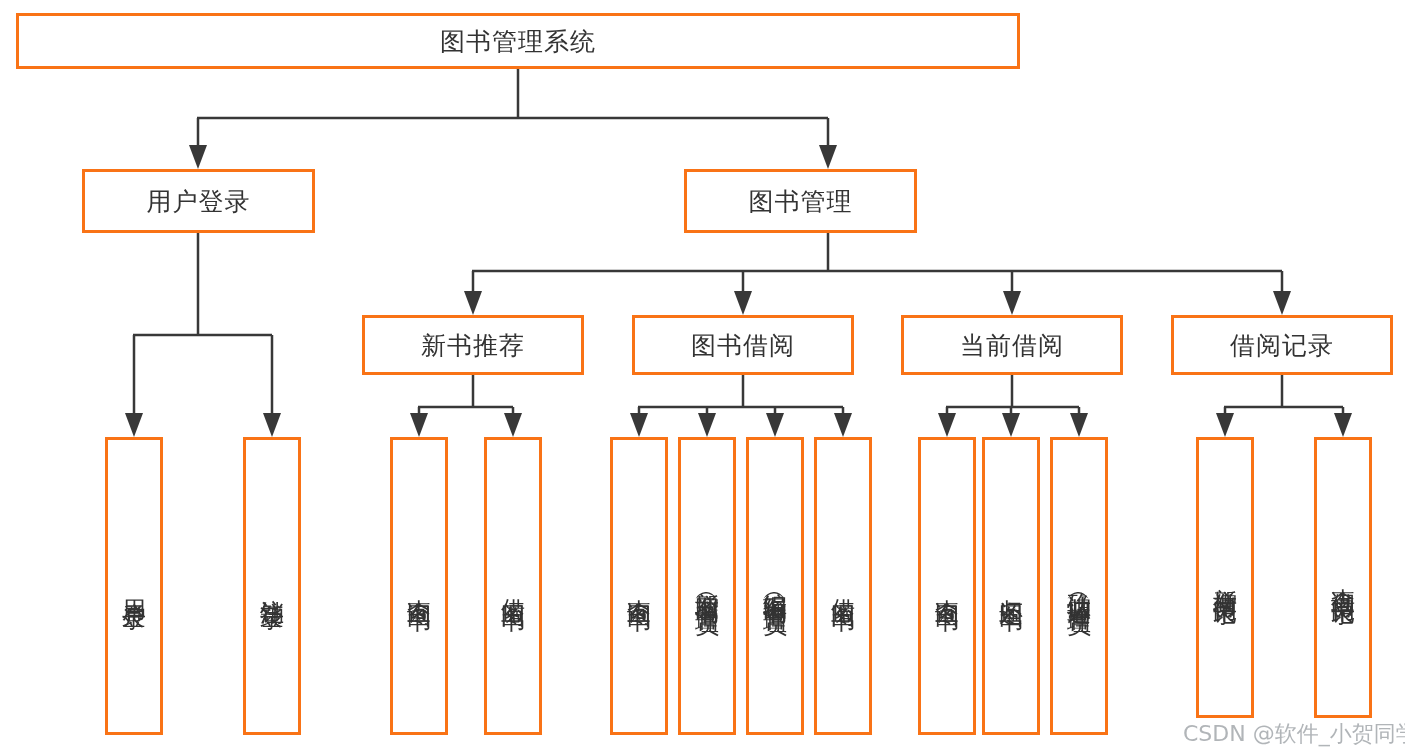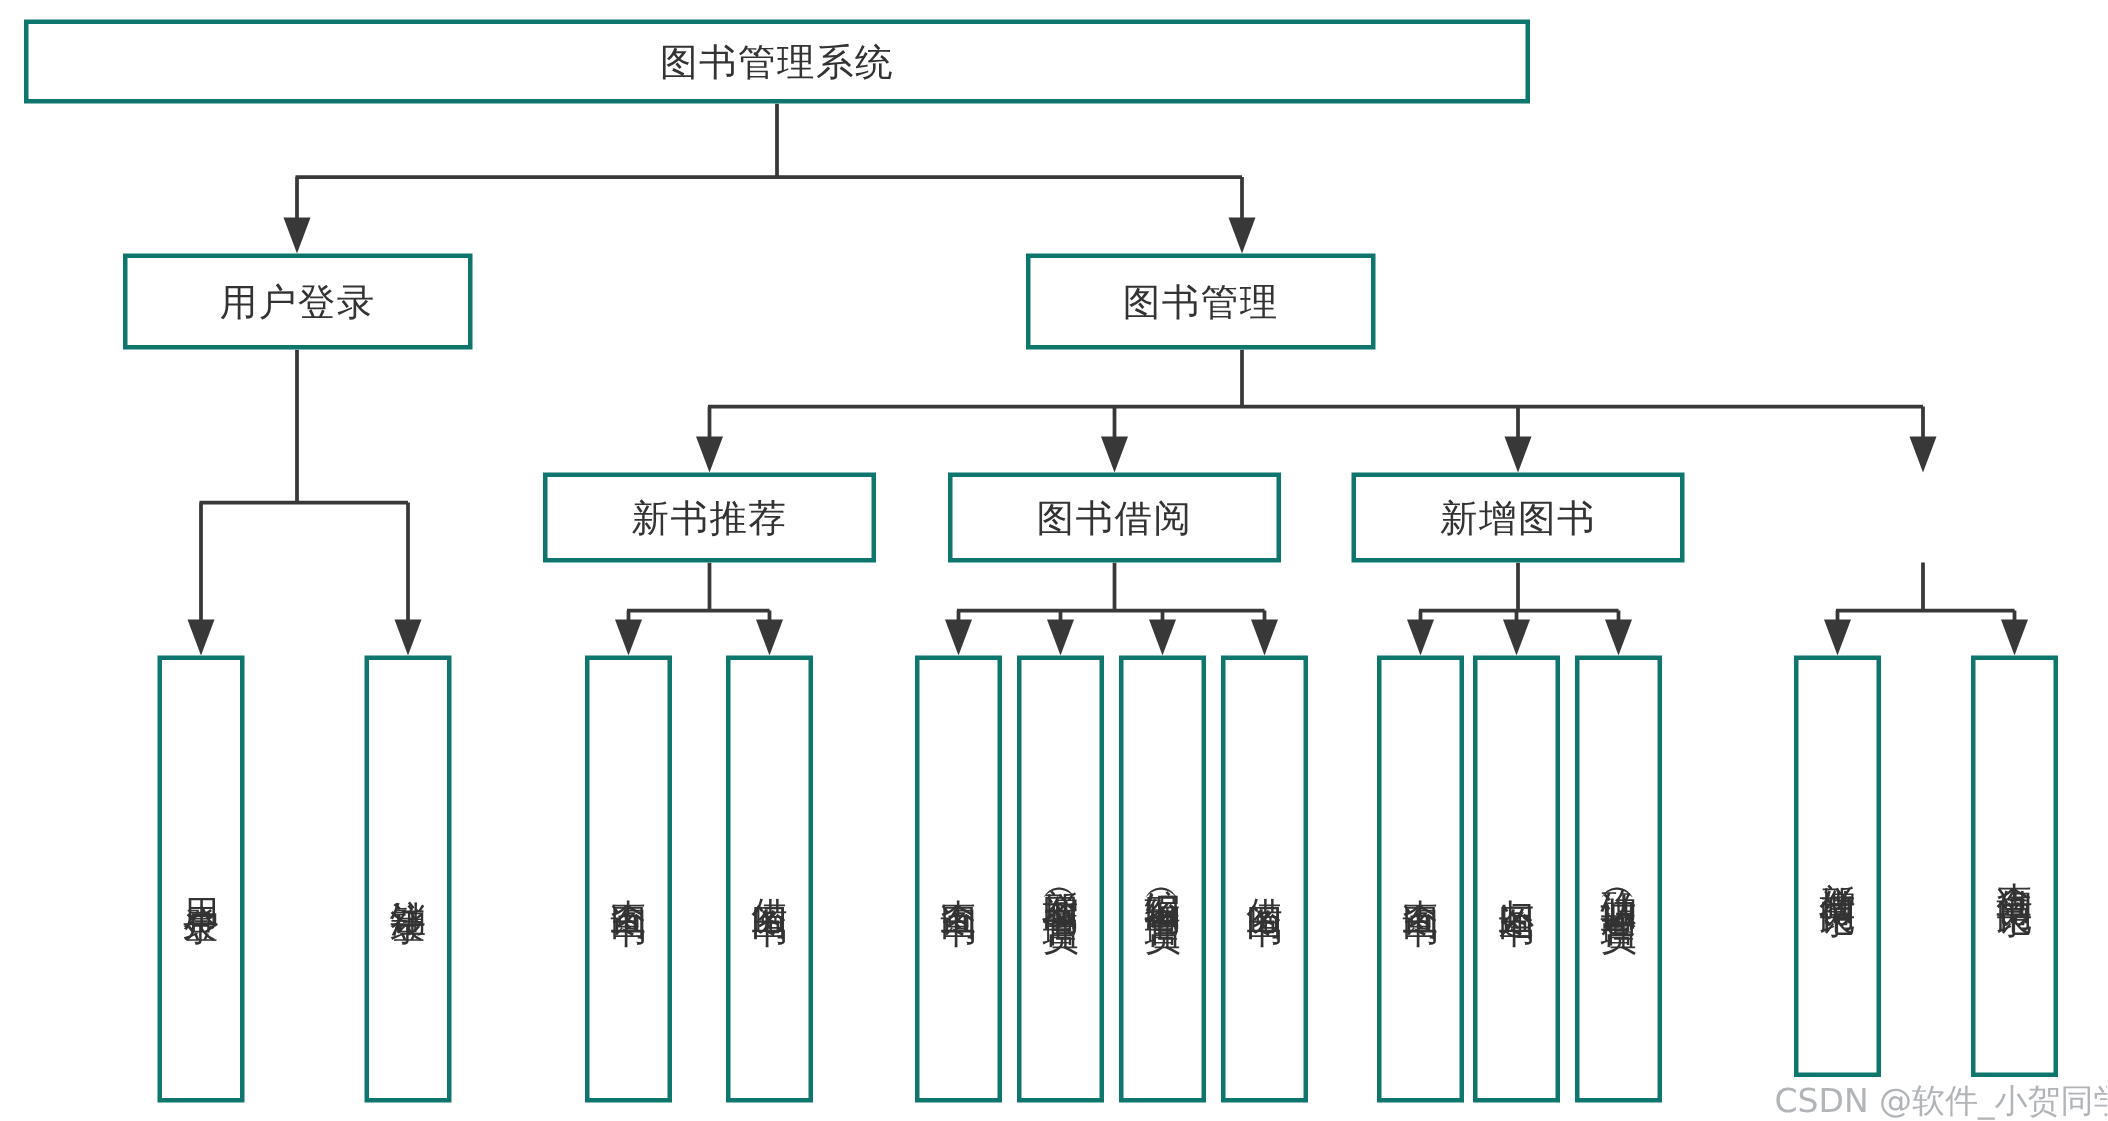--- a/index.html
+++ b/index.html
@@ -19,21 +19,21 @@
     position: absolute;
     left: 0;
     top: 0;
     width: 1405px;
     height: 747px;
   }
   .box {
     position: absolute;
     box-sizing: border-box;
     background: #ffffff;
-    border: 3px solid #0f766e;
+    border: 3px solid #f97316;
     color: #333333;
     display: flex;
     align-items: center;
     justify-content: center;
     text-align: center;
   }
   .box.h {
     font-size: 25px;
     letter-spacing: 1px;
     line-height: 1;
@@ -95,21 +95,22 @@
     </g>
   </svg>
 
   <div class="box h" style="left:16px; top:13px; width:1004px; height:56px">图书管理系统</div>
 
   <div class="box h" style="left:82px; top:169px; width:233px; height:64px">用户登录</div>
   <div class="box h" style="left:684px; top:169px; width:233px; height:64px">图书管理</div>
 
   <div class="box h" style="left:632px; top:315px; width:222px; height:60px">图书借阅</div>
   <div class="box h" style="left:362px; top:315px; width:222px; height:60px">新书推荐</div>
-  <div class="box h" style="left:901px; top:315px; width:222px; height:60px">新增图书</div>
+  <div class="box h" style="left:901px; top:315px; width:222px; height:60px">当前借阅</div>
+  <div class="box h" style="left:1171px; top:315px; width:222px; height:60px">借阅记录</div>
 
   <div class="box v" style="left:105px; top:437px; width:58px; height:298px">用户登录</div>
   <div class="box v" style="left:243px; top:437px; width:58px; height:298px">注销登录</div>
 
   <div class="box v" style="left:390px; top:437px; width:58px; height:298px">查询图书</div>
   <div class="box v" style="left:484px; top:437px; width:58px; height:298px">借阅图书</div>
 
   <div class="box v" style="left:610px; top:437px; width:58px; height:298px">查询图书</div>
   <div class="box v" style="left:678px; top:437px; width:58px; height:298px">新增图书（管理员）</div>
   <div class="box v" style="left:746px; top:437px; width:58px; height:298px">编辑图书（管理员）</div>

